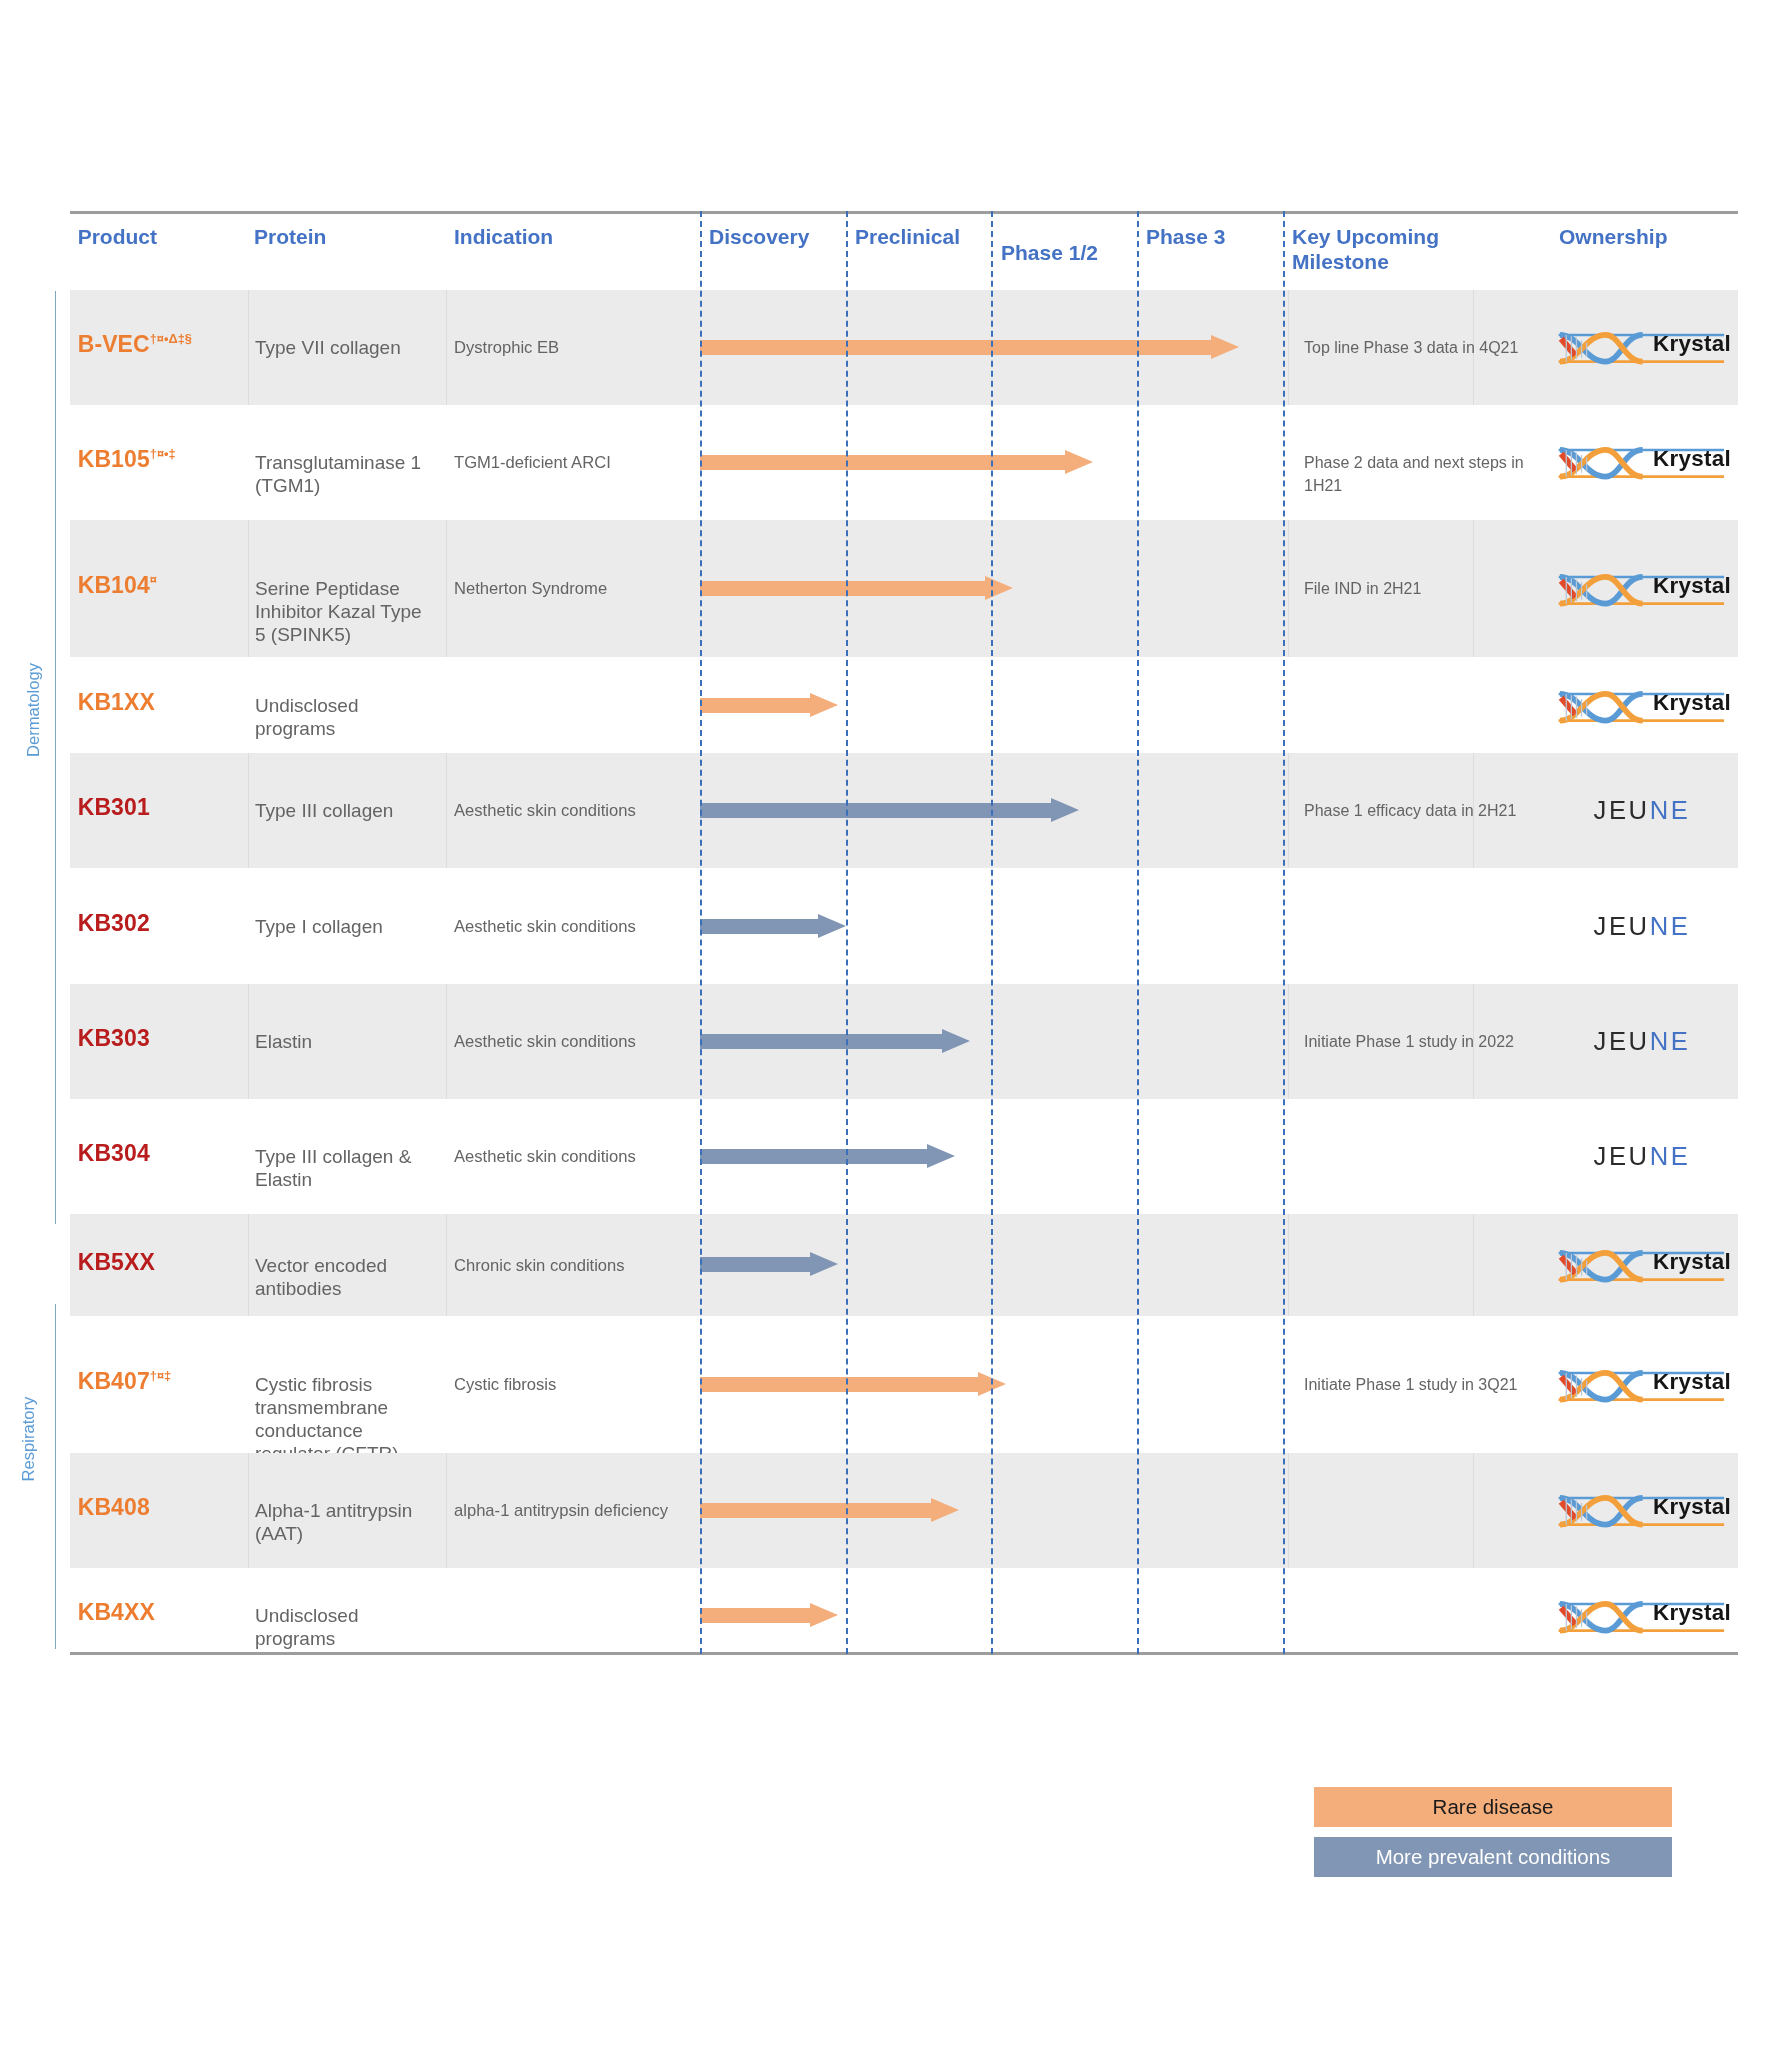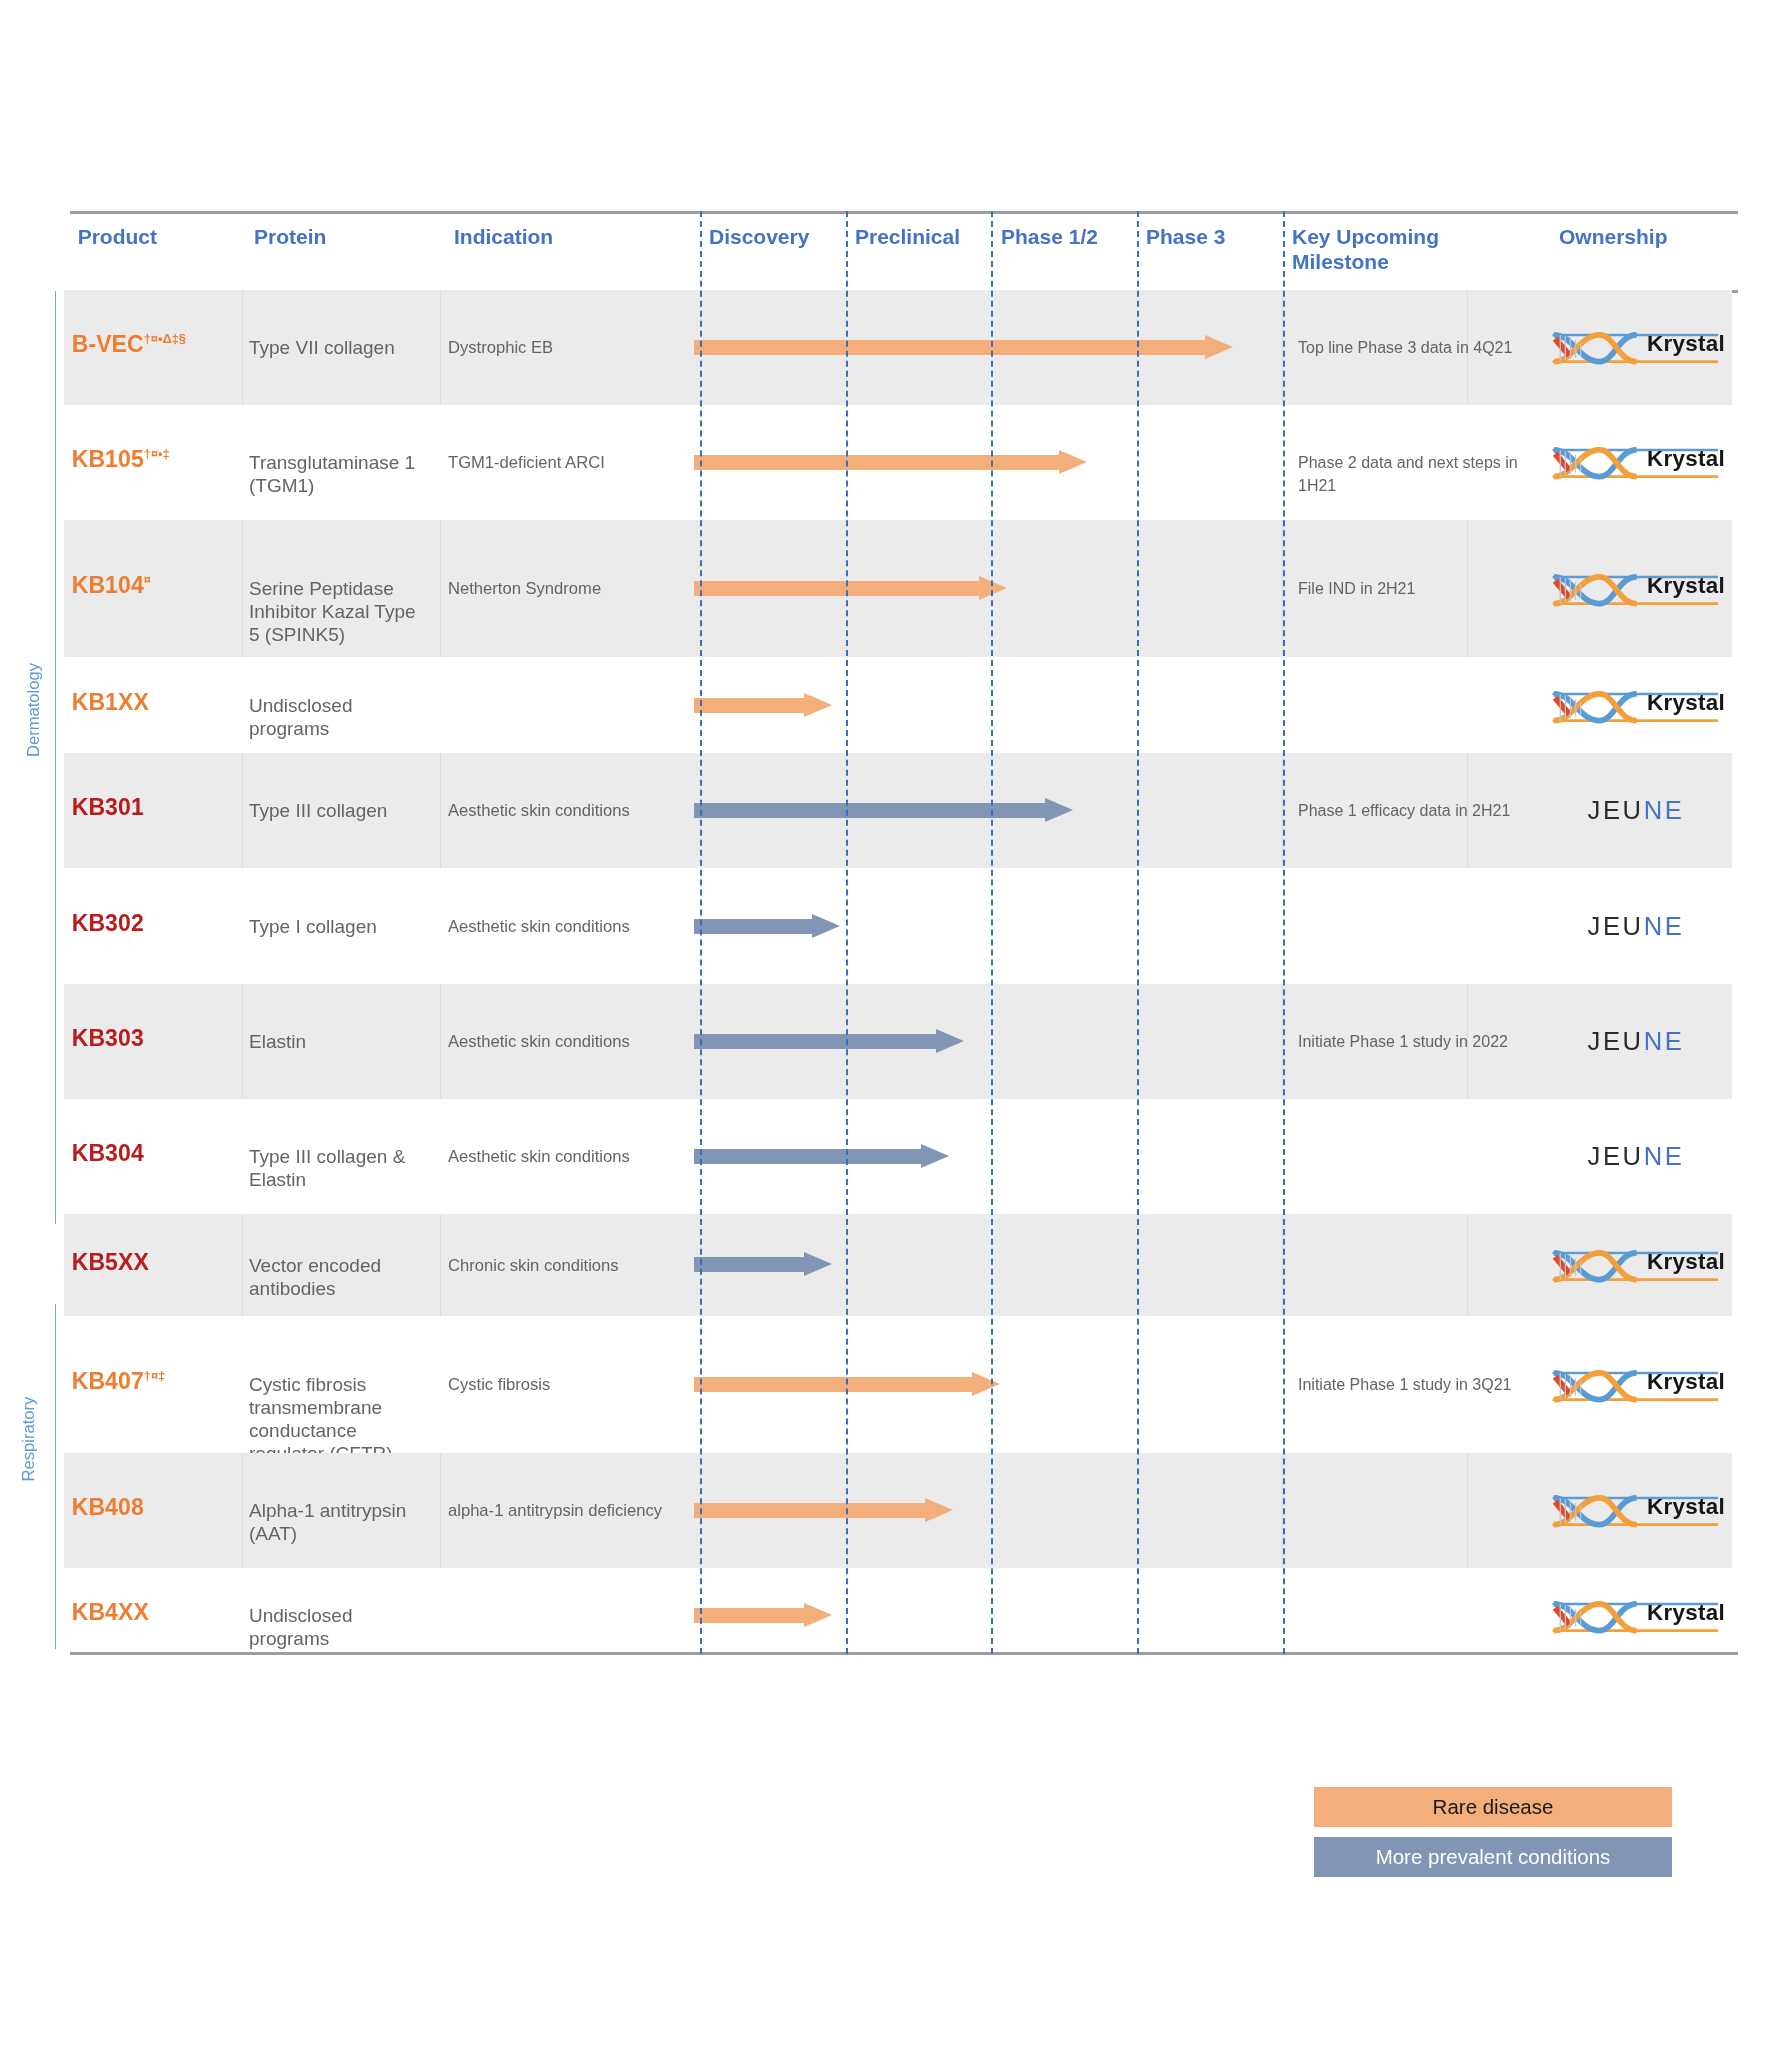--- a/index.html
+++ b/index.html
@@ -11,21 +11,21 @@
   #table{position:absolute;left:70px;top:211px;width:1668px;height:1445px;}
   .hrule{position:absolute;left:0;width:1668px;height:3.2px;background:#9d9d9d;}
   #rule-top{top:0px;}
   #rule-head{top:79px;}
   #rule-bottom{top:1441px;}
 
   
   .hcell{position:absolute;top:12.8px;color:#4472c4;font-weight:bold;font-size:21px;line-height:25px;}
 
   
-  #rows{position:absolute;left:64px;top:290px;width:1668px;}
+  #rows{position:absolute;left:70px;top:290px;width:1668px;}
   .row{position:absolute;left:0;width:1668px;}
   .row.shaded{background:#ebebeb;}
 
   .cell-prod{position:absolute;left:7.7px;width:160px;font-size:23px;font-weight:bold;letter-spacing:0.1px;}
   .cell-prod.rare{color:#ed7d31;}
   .cell-prod.prev{color:#b91c1c;}
   .cell-prod .sup{font-size:12.8px;vertical-align:super;font-weight:bold;letter-spacing:0;}
 
   .cell-prot{position:absolute;left:185px;width:173px;font-size:19px;color:#646464;line-height:23px;}
   .cell-ind{position:absolute;left:384px;width:249px;font-size:16.6px;color:#646464;line-height:23px;}
@@ -79,21 +79,21 @@
   <div id="table">
     <div class="hrule" id="rule-top"></div>
     <div class="hrule" id="rule-head"></div>
     <div class="hrule" id="rule-bottom"></div>
 
     <div class="hcell" style="left:7.7px;">Product</div>
     <div class="hcell" style="left:184px;">Protein</div>
     <div class="hcell" style="left:384px;">Indication</div>
     <div class="hcell" style="left:639px;">Discovery</div>
     <div class="hcell" style="left:785px;">Preclinical</div>
-    <div class="hcell" style="left:931px;">Phase 1/2</div>
+    <div class="hcell" style="left:931px;margin-top:16px;">Phase 1/2</div>
     <div class="hcell" style="left:1076px;">Phase 3</div>
     <div class="hcell" style="left:1222px;width:192px;">Key Upcoming Milestone</div>
     <div class="hcell" style="left:1489px;">Ownership</div>
   </div>
 
   <div id="rows" style="height: 1374px;">
       <div class="row shaded" style="top: 0px; height: 115px;">
         <div class="vsep" style="left: 178px;"></div>
         <div class="vsep" style="left: 376px;"></div>
         <div class="vsep" style="left: 1218px;"></div>

